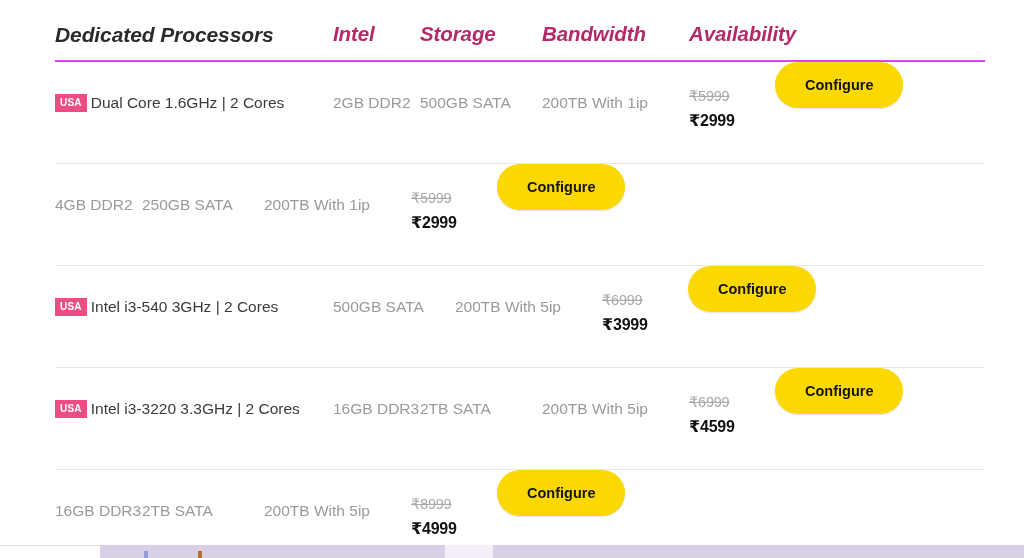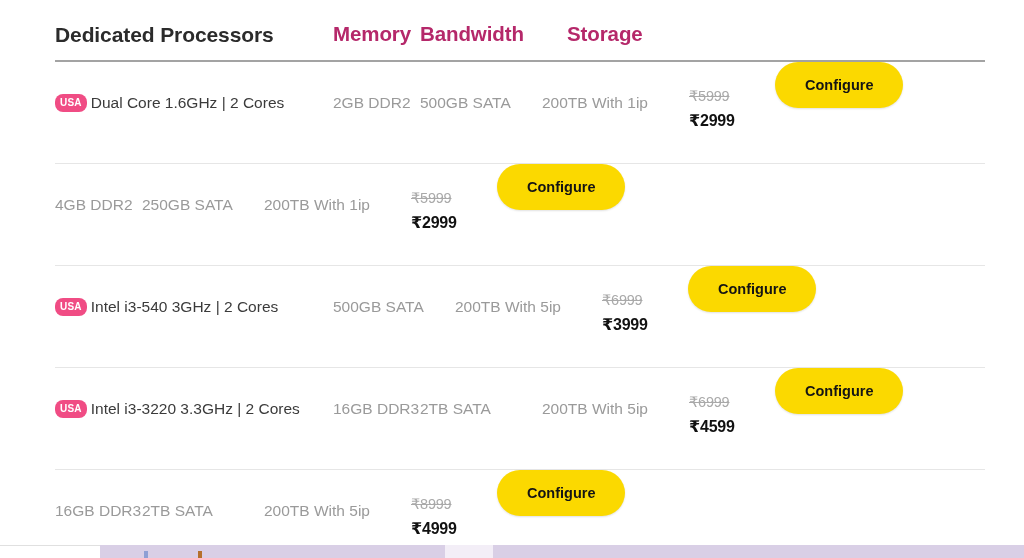--- a/index.html
+++ b/index.html
@@ -25,21 +25,22 @@
     position: absolute;
     left: 55px;
     top: 0;
     width: 930px;
   }
 
   .table-head {
     display: flex;
     align-items: flex-end;
     height: 62px;
-    border-bottom: 2px solid #a3a3a3;
+    border-bottom: 2px solid #d946ef;
+    font-style: italic;
   }
 
   .th {
     font-size: 20.5px;
     font-weight: bold;
     color: #b5286a;
     letter-spacing: -0.1px;
     padding-bottom: 14px;
     line-height: 1.1;
   }
@@ -80,21 +81,21 @@
 
   .badge-usa {
     display: inline-block;
     background: #f04c84;
     color: #ffffff;
     font-size: 10px;
     font-weight: bold;
     letter-spacing: 0.2px;
     line-height: 1;
     padding: 4px 5px 4px 5px;
-    border-radius: 8px;
+    border-radius: 0;
     vertical-align: 2px;
     margin-right: 4px;
   }
 
   .proc-name {
     color: #3b3b3b;
     font-size: 15.5px;
     text-align: right;
   }
 
@@ -175,23 +176,24 @@
 </style>
 </head>
 <body>
 
 <div class="page">
 
   <div class="pricing-table">
 
     <div class="table-head">
       <div class="th processors c-proc">Dedicated Processors</div>
-      <div class="th c-mem">Memory</div>
+      <div class="th c-mem">Intel</div>
+      <div class="th c-stor">Storage</div>
       <div class="th c-band">Bandwidth</div>
-      <div class="th c-stor">Storage</div>
+      <div class="th c-avail">Availability</div>
     </div>
 
     <div class="row">
       <div class="td proc c-proc">
         <span class="badge-usa">USA</span><span class="proc-name">Dual Core 1.6GHz | 2 Cores</span>
       </div>
       <div class="td c-mem">2GB DDR2</div>
       <div class="td c-stor">500GB SATA</div>
       <div class="td c-band">200TB With 1ip</div>
       <div class="td price c-price">

